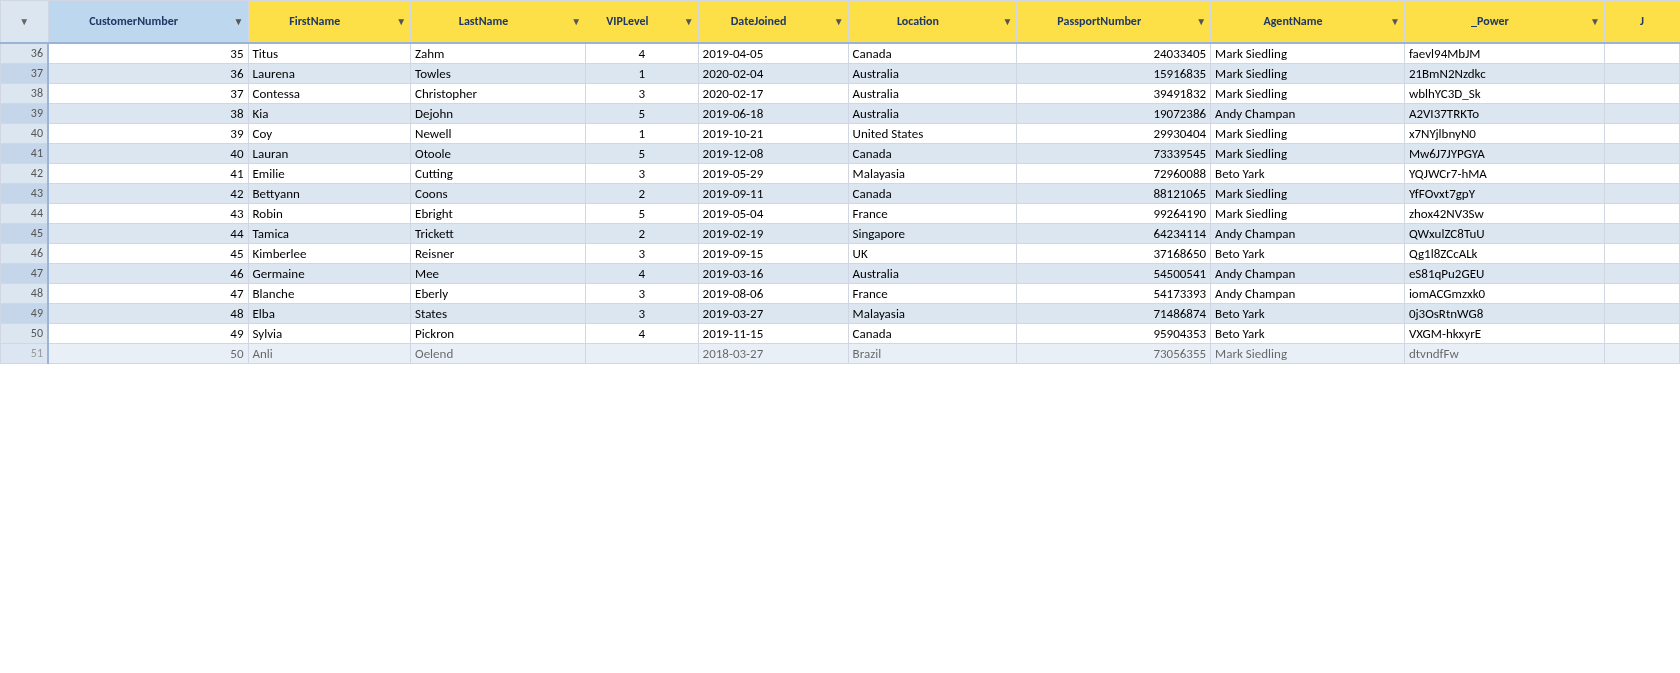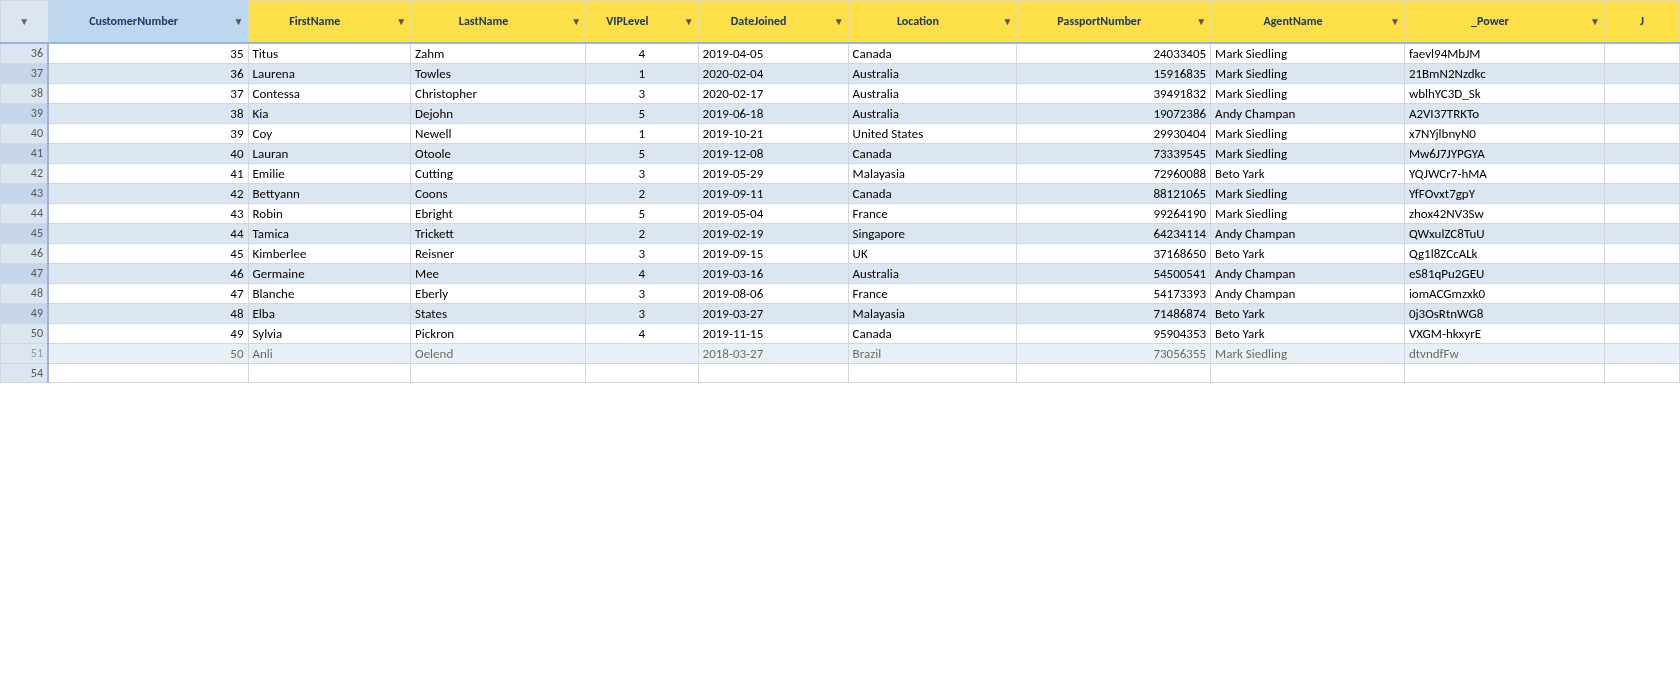--- a/index.html
+++ b/index.html
@@ -400,28 +400,15 @@
           <td>Anli</td>
           <td>Oelend</td>
           <td class="center"></td>
           <td>2018-03-27</td>
           <td>Brazil</td>
           <td class="num">73056355</td>
           <td>Mark Siedling</td>
           <td>dtvndfFw</td>
           <td></td>
         </tr>
-        <tr>
-          <td class="row-num-cell">54</td>
-          <td class="num"></td>
-          <td></td>
-          <td></td>
-          <td class="center"></td>
-          <td></td>
-          <td></td>
-          <td class="num"></td>
-          <td></td>
-          <td></td>
-          <td></td>
-        </tr>
       </tbody>
   </table>
 </div>
 
 </body></html>

